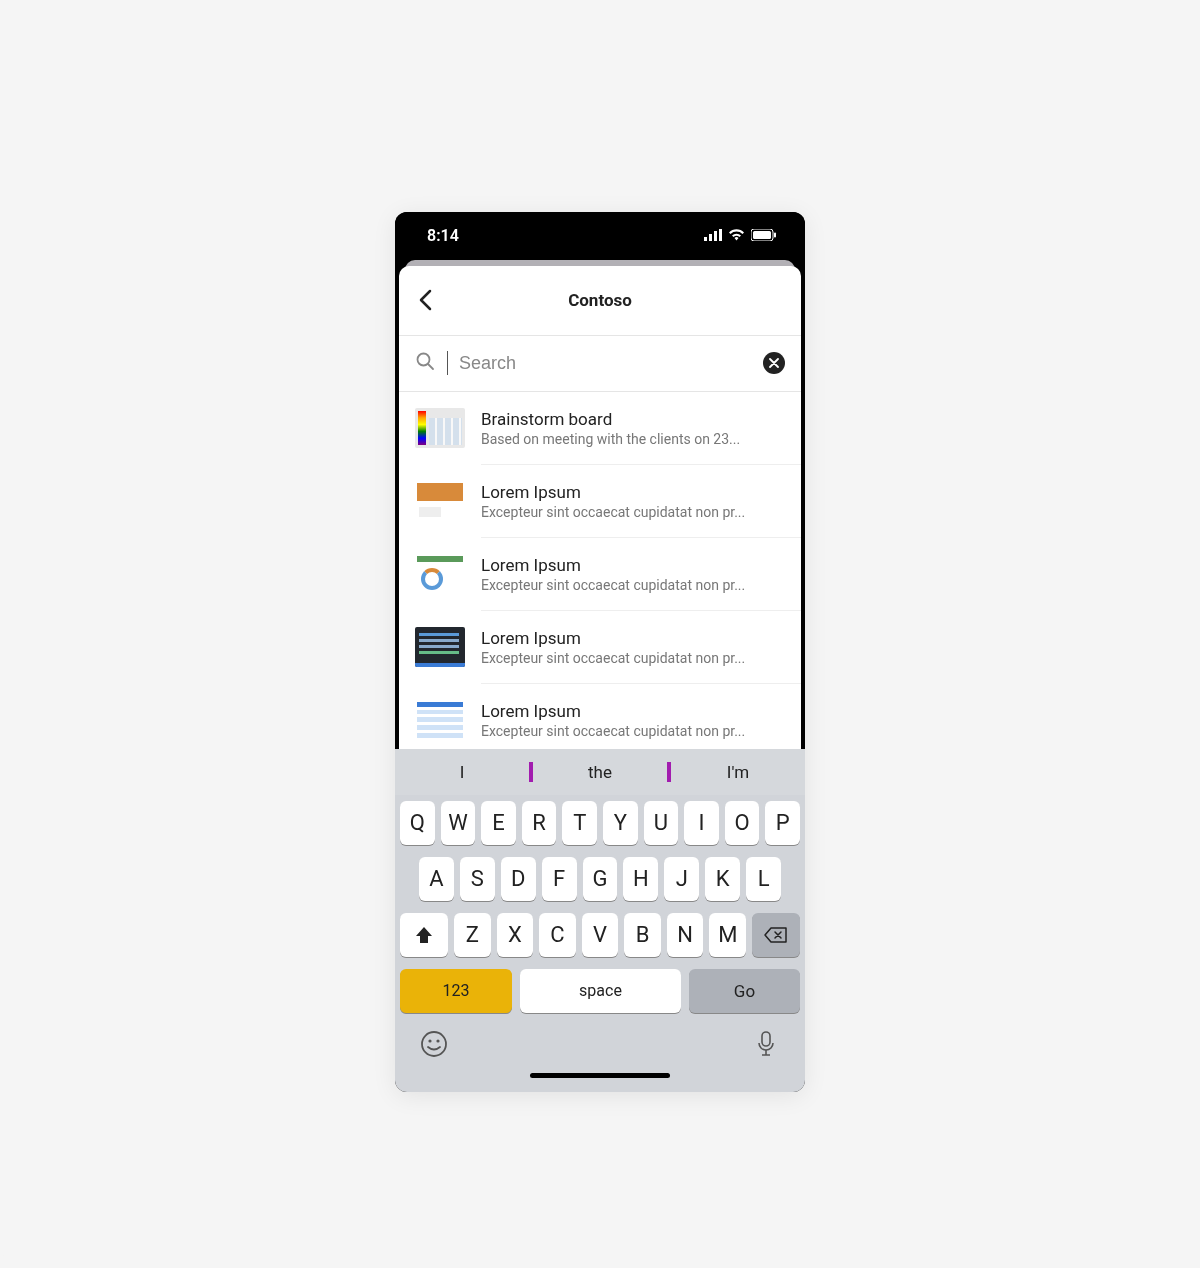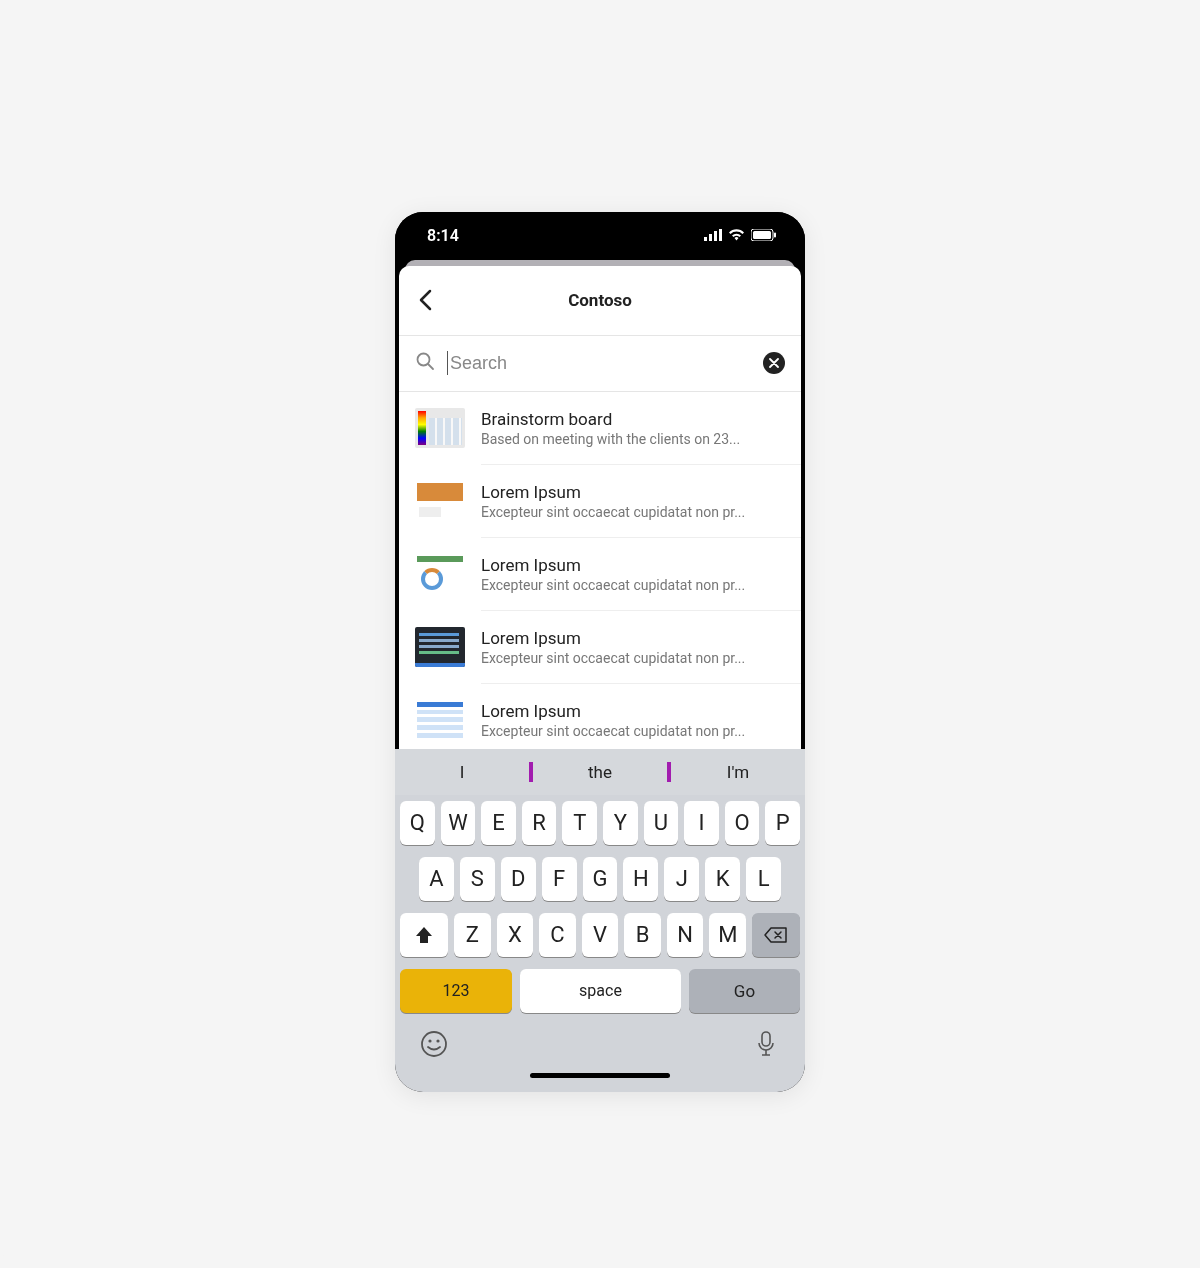--- a/index.html
+++ b/index.html
@@ -18,21 +18,21 @@
     background: #f5f5f5;
     border-radius: 24px;
     display: flex;
     align-items: center;
     justify-content: center;
   }
   .phone {
     width: 410px;
     height: 880px;
     background: #000;
-    border-radius: 28px;
+    border-radius: 12px;
     overflow: hidden;
     position: relative;
     box-shadow: 0 4px 24px rgba(0,0,0,0.08);
     margin-top: 35px;
   }
   .statusbar {
     height: 48px;
     background: #000;
     color: #fff;
     display: flex;
@@ -79,21 +79,21 @@
     gap: 12px;
     border-bottom: 1px solid #e5e5e5;
   }
   .search-input {
     flex: 1;
     border: none;
     font-size: 18px;
     color: #666;
     outline: none;
     border-left: 1.5px solid #555;
-    padding-left: 2px;
+    padding-left: 11px;
     height: 24px;
   }
   .search-input::placeholder { color: #888; }
   .clear-btn {
     width: 22px; height: 22px;
     background: #222;
     border-radius: 50%;
     display:flex; align-items:center; justify-content:center;
     color:#fff;
   }

